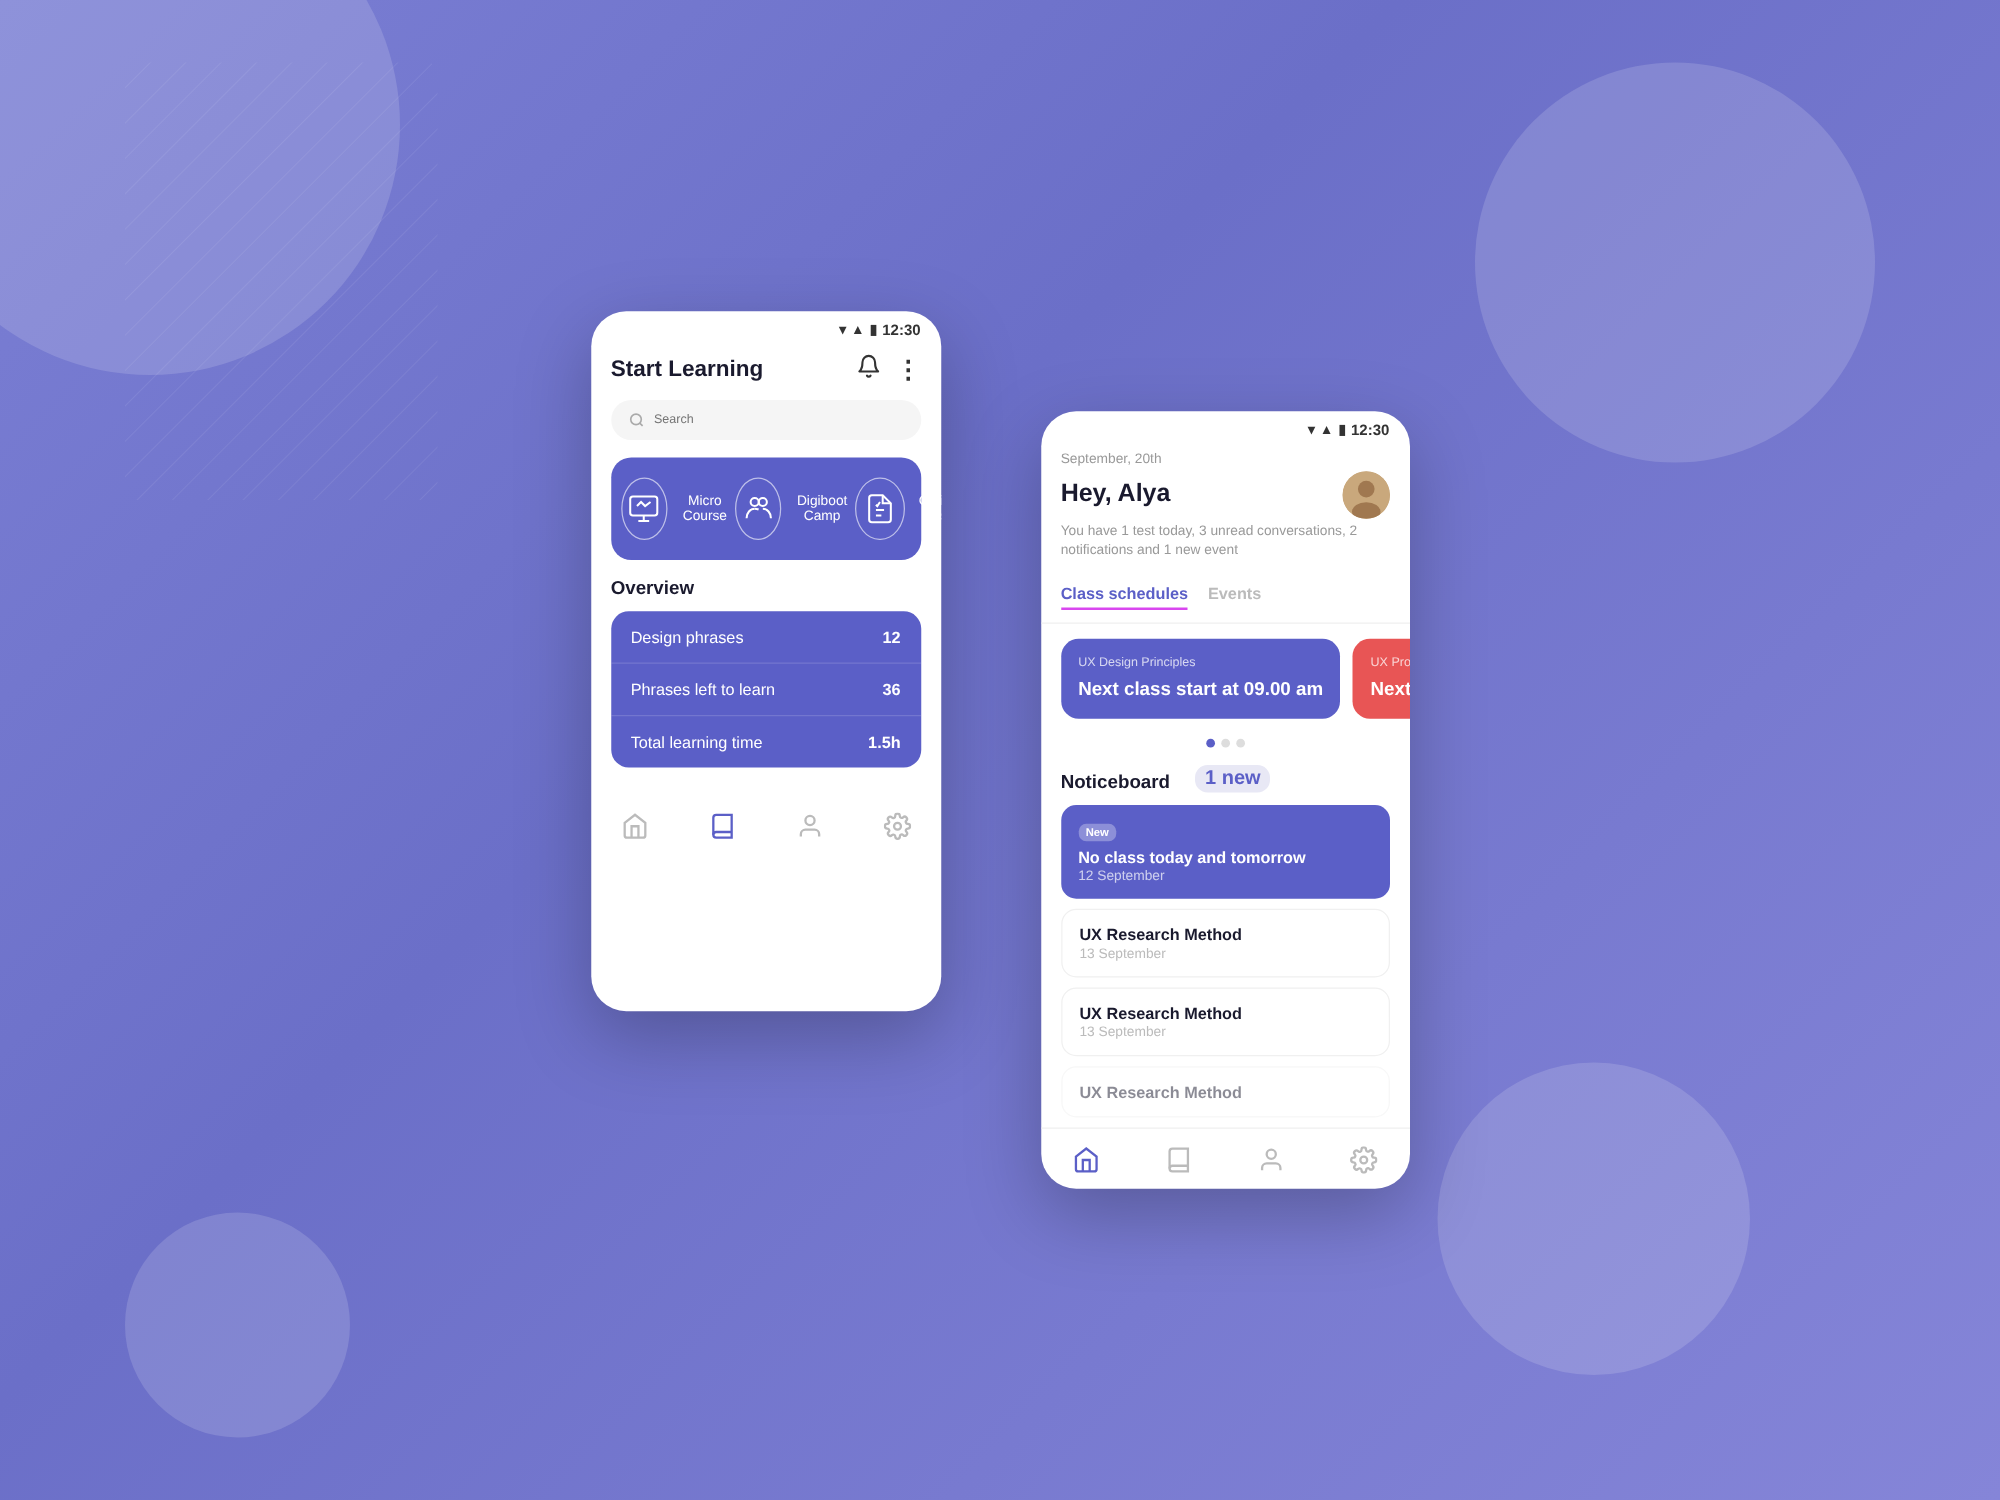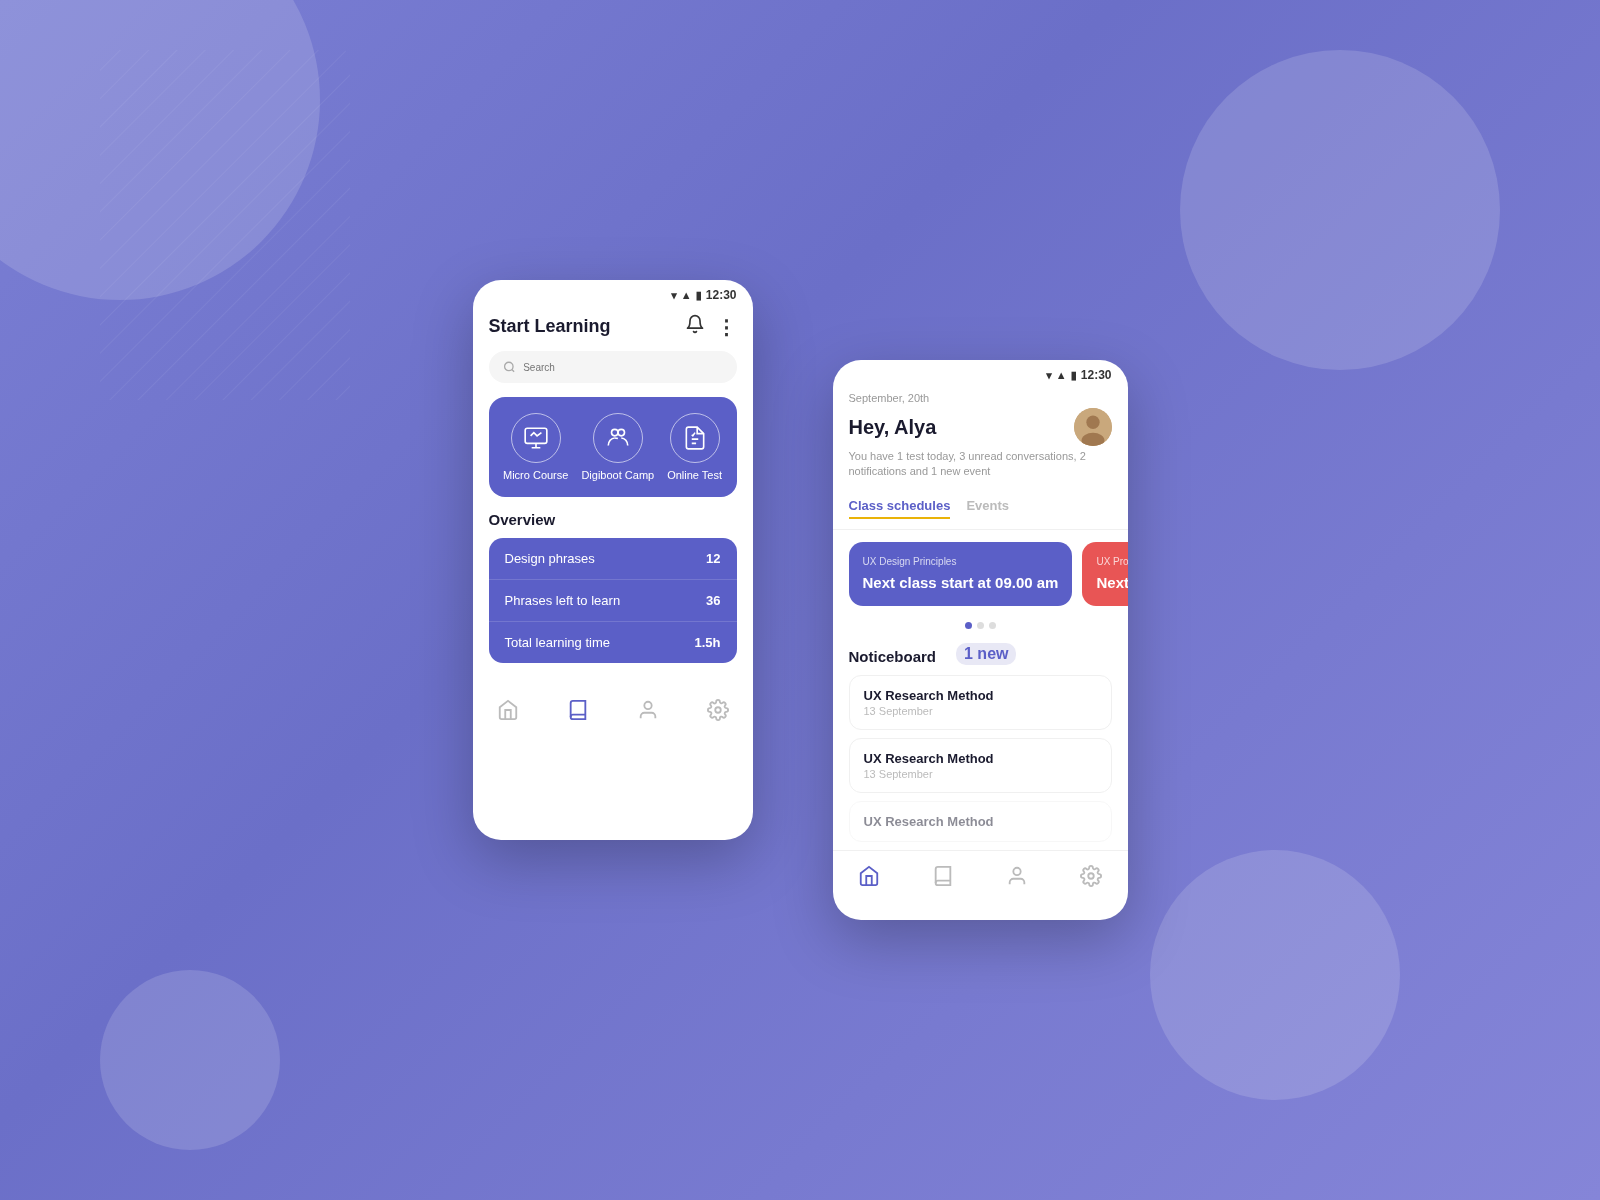--- a/index.html
+++ b/index.html
@@ -132,21 +132,21 @@
     .categories {
       margin: 0 16px 14px;
       background: #5b5fc7;
       border-radius: 16px;
       padding: 16px 8px;
       display: flex;
       justify-content: space-around;
     }
     .category-item {
       display: flex;
-      flex-direction: column;
+      flex-direction: row;
       align-items: center;
       gap: 6px;
       cursor: pointer;
     }
     .category-icon-wrap {
       width: 50px;
       height: 50px;
       border-radius: 50%;
       border: 1.5px solid rgba(255,255,255,0.6);
       display: flex;
@@ -286,21 +286,21 @@
     }
     .schedule-tab {
       font-size: 13px;
       font-weight: 600;
       color: #bbb;
       cursor: pointer;
       padding-bottom: 4px;
     }
     .schedule-tab.active {
       color: #5b5fc7;
-      border-bottom: 2px solid #eab308;
+      border-bottom: 2px solid #d946ef;
     }
 
     
     .class-cards {
       display: flex;
       gap: 10px;
       padding: 12px 16px;
       overflow: hidden;
     }
     .class-card {
@@ -611,20 +611,25 @@
       <div class="dot inactive"></div>
     </div>
 
     <div class="noticeboard-header">
       <span class="noticeboard-title">Noticeboard</span>
       <span class="new-badge">1 new</span>
     </div>
 
     <div class="notice-items">
 
+      <div class="notice-item notice-item-highlighted">
+        <div class="notice-new-label">New</div>
+        <div class="notice-item-title notice-item-title-white">No class today and tomorrow</div>
+        <div class="notice-item-date notice-item-date-white">12 September</div>
+      </div>
 
       <div class="notice-item notice-item-plain">
         <div class="notice-item-title notice-item-title-dark">UX Research Method</div>
         <div class="notice-item-date notice-item-date-gray">13 September</div>
       </div>
 
       <div class="notice-item notice-item-plain">
         <div class="notice-item-title notice-item-title-dark">UX Research Method</div>
         <div class="notice-item-date notice-item-date-gray">13 September</div>
       </div>

